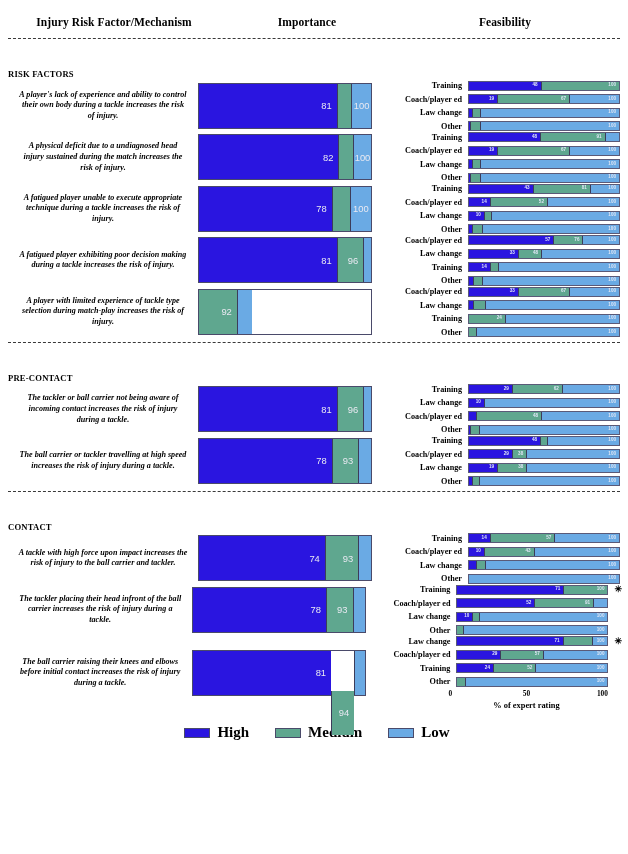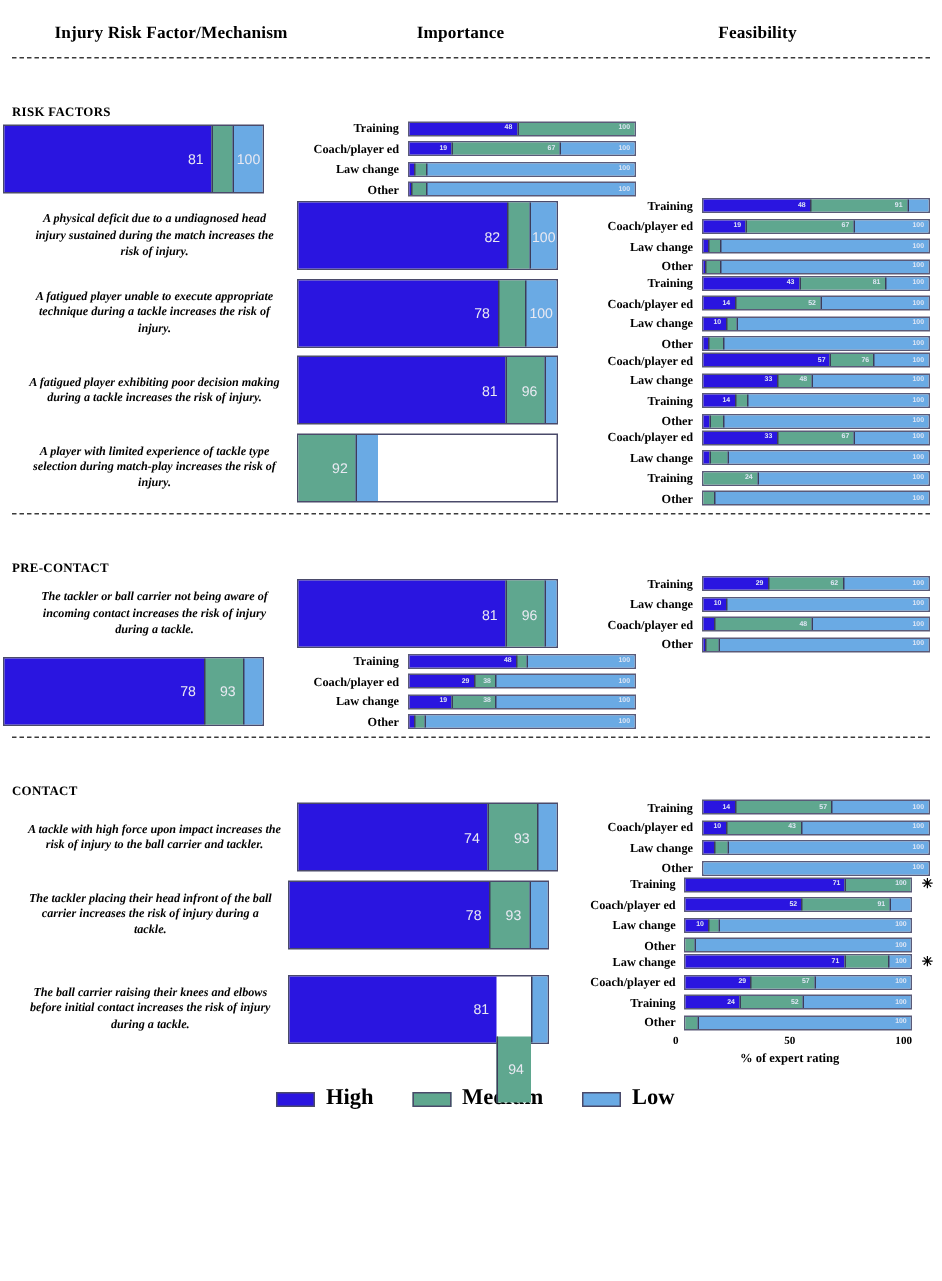--- a/index.html
+++ b/index.html
@@ -123,20 +123,21 @@
       <span class="h-title">Feasibility</span>
     </div>
   </div>
 
   <div class="rule"></div>
 
   <div id="sections">
       <div>
         <div class="section-label">RISK FACTORS</div>
         <div class="row">
+          <div class="c-desc">A player's lack of experience and ability to control their own body during a tackle increases the risk of injury.</div>
           <div class="c-imp">
             <div class="impbar">
               <div class="seg high" style="width: 81%;">
                 <span class="val">81</span>
               </div>
               <div class="seg med" style="width: 8%;"></div>
               <div class="seg low" style="width: 11%;">
                 <span class="val">100</span>
               </div>
             </div>
@@ -513,20 +514,21 @@
                   <div class="fseg med" style="width: 5%;"></div>
                   <div class="fseg low" style="width: 94%;">
                     <span class="fval">100</span>
                   </div>
                 </div>
               </div>
             </div>
           </div>
         </div>
         <div class="row">
+          <div class="c-desc">The ball carrier or tackler travelling at high speed increases the risk of injury during a tackle.</div>
           <div class="c-imp">
             <div class="impbar">
               <div class="seg high" style="width: 78%;">
                 <span class="val">78</span>
               </div>
               <div class="seg med" style="width: 15%;">
                 <span class="val">93</span>
               </div>
               <div class="seg low" style="width: 7%;"></div>
             </div>

